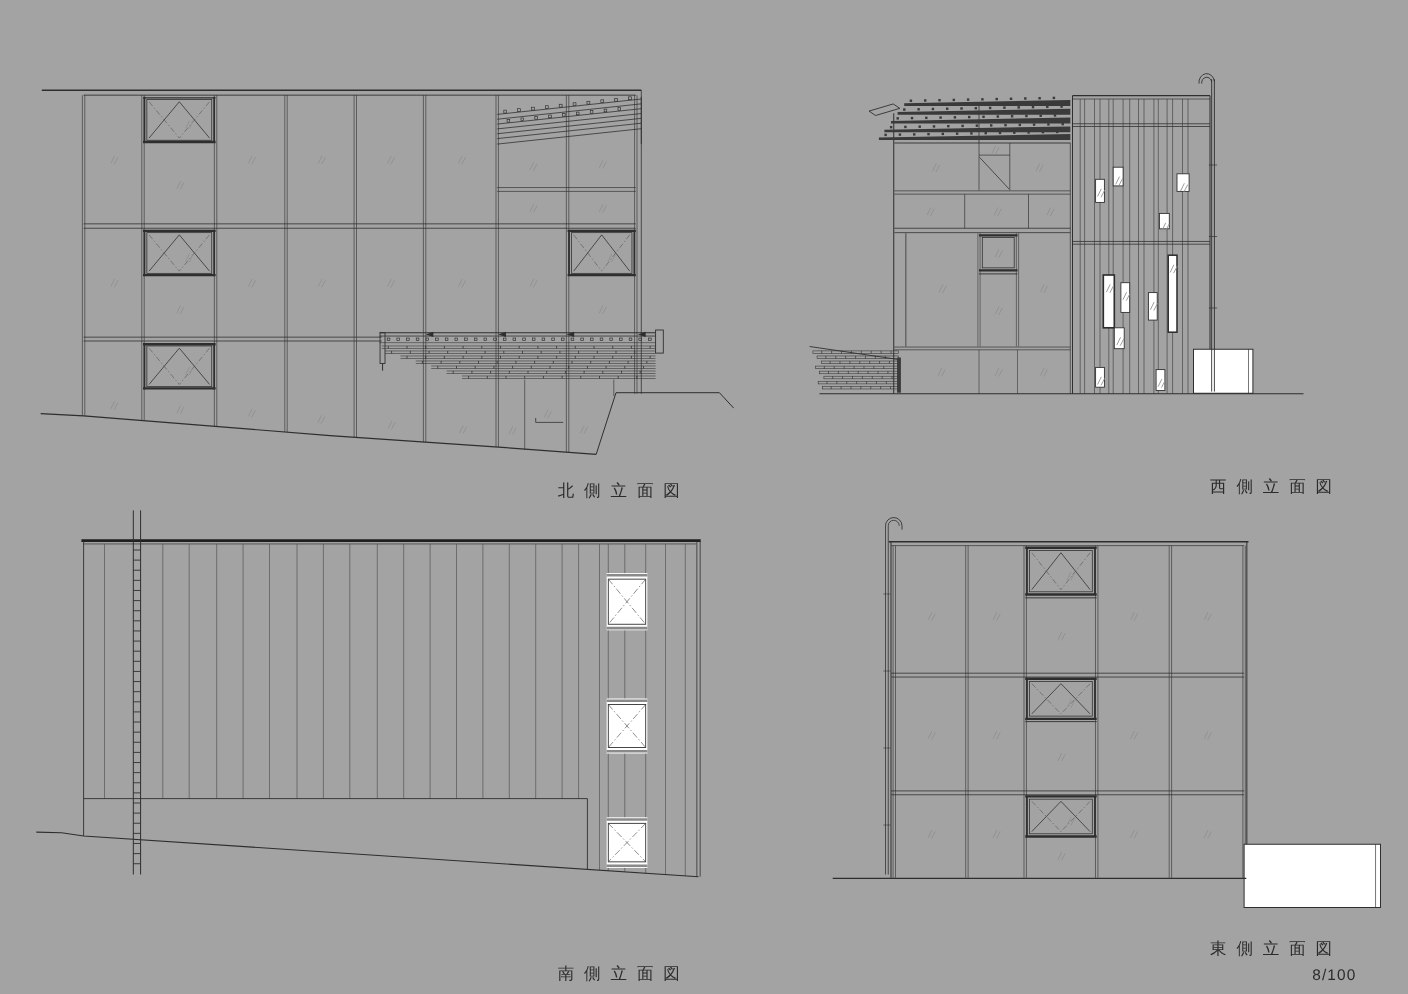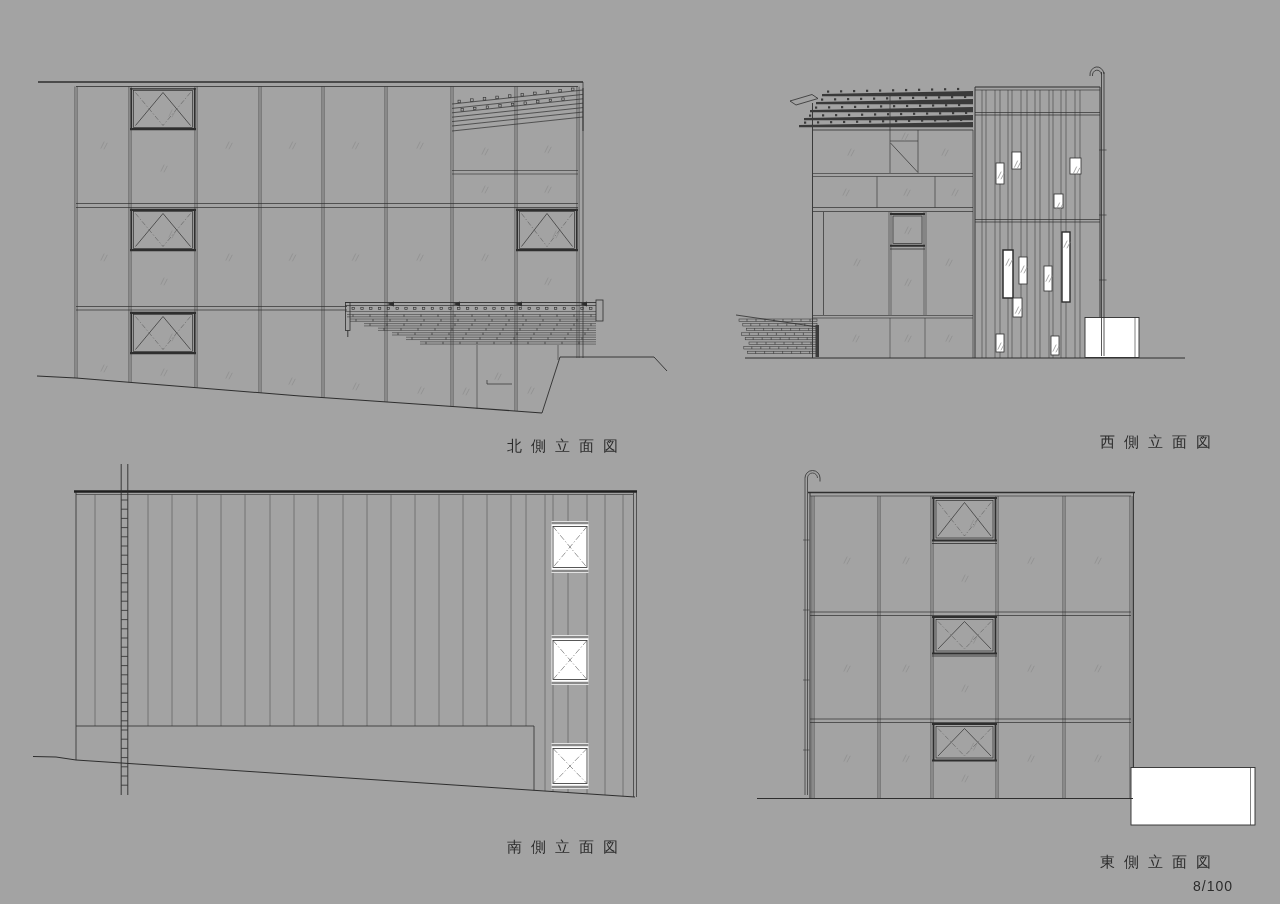--- a/index.html
+++ b/index.html
@@ -819,16 +819,16 @@
           <line x1="803" y1="750" x2="809.5" y2="750" stroke="#2e2e2e" stroke-width="0.5" fill="none"></line>
         </g>
         <g>
           <line x1="757" y1="798.5" x2="1133" y2="798.5" stroke="#2e2e2e" stroke-width="1.1" fill="none"></line>
         </g>
       </svg>
   </div>
 
   <div class="caption" style="left:507px;top:437px;">北側立面図</div>
   <div class="caption" style="left:1100px;top:433px;">西側立面図</div>
-  <div class="caption" style="left:507px;top:838px;text-align:center;">南側立面図</div>
+  <div class="caption" style="left:507px;top:876px;text-align:center;">南側立面図</div>
   <div class="caption" style="left:1100px;top:853px;">東側立面図</div>
   <div class="scale-note" style="left:1193px;top:878px;">8/100</div>
 </div>
 
 </body></html>

